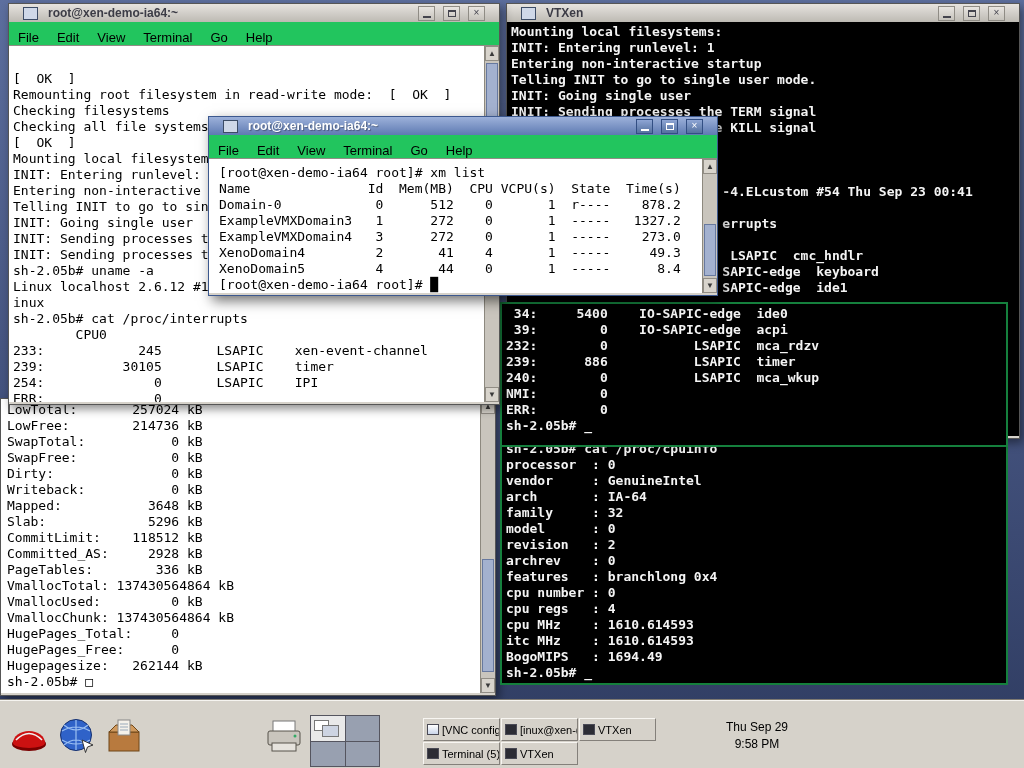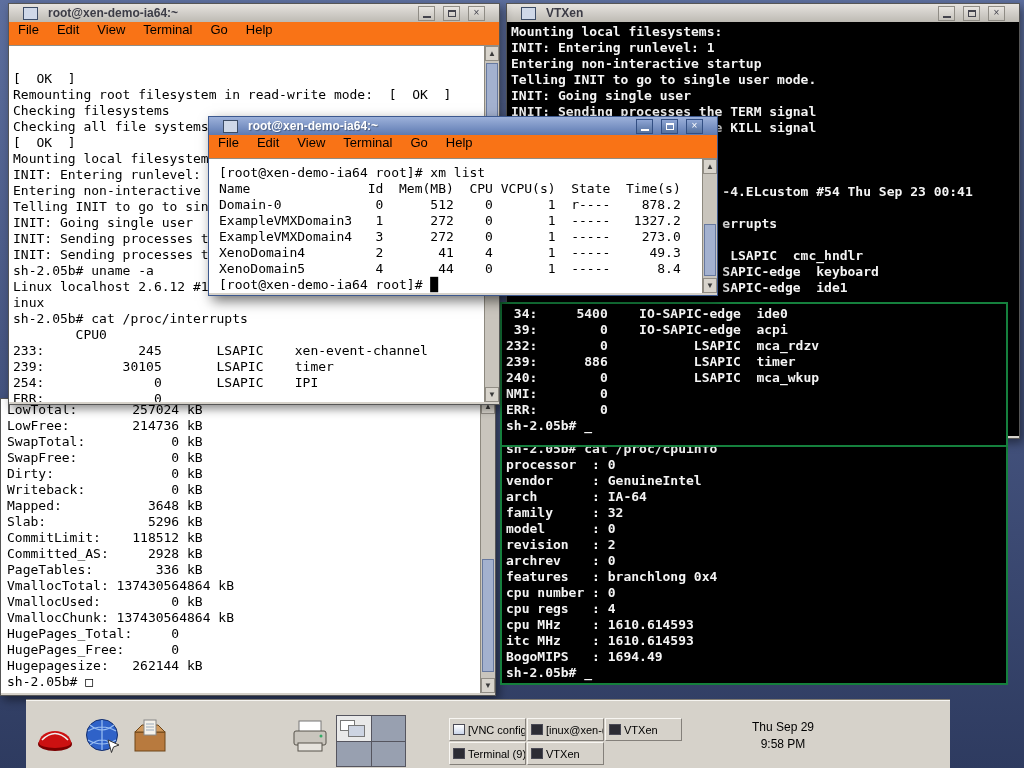--- a/index.html
+++ b/index.html
@@ -14,32 +14,32 @@
   .titlebar.unfocused{background:linear-gradient(180deg,#e6e3df,#bdbab3);}
   .title-text{flex:1;font-size:12px;font-weight:bold;white-space:nowrap;overflow:hidden;padding-left:2px;}
   .focused .title-text{color:#fff;text-shadow:1px 1px 1px rgba(0,0,0,.35);}
   .unfocused .title-text{color:#3c3c46;}
   .tb-btn{width:17px;height:15px;display:flex;align-items:center;justify-content:center;font-size:10px;line-height:1;box-sizing:border-box;}
   .focused .tb-btn{background:linear-gradient(180deg,#8ea5d4,#54719f);border:1px solid #324e83;color:#fff;}
   .unfocused .tb-btn{background:linear-gradient(180deg,#e8e5e1,#c6c3bc);border:1px solid #8f8c85;color:#44444e;}
   .g-min{width:8px;height:2px;background:currentColor;margin-top:7px;}
   .g-max{width:8px;height:7px;border:1px solid currentColor;border-top-width:2px;box-sizing:border-box;}
   .win-ico{width:13px;height:11px;background:#cfd8e8;border:1px solid #3c4c66;flex:none;}
-  .menubar{height:24px;background:#f97316;border-bottom:1px solid #918d85;display:flex;align-items:flex-start;font-size:13px;color:#000;box-sizing:border-box;}
+  .menubar{height:24px;background:#22c55e;border-bottom:1px solid #918d85;display:flex;align-items:flex-end;font-size:13px;color:#000;box-sizing:border-box;}
   .menu-item{padding:0 9px;}
   .mono{font-family:"DejaVu Sans Mono","Liberation Mono",monospace;white-space:pre;}
   .term-body{position:relative;background:#fff;overflow:hidden;}
   .tw{font-size:13px;line-height:16px;color:#000;}
   .tb{font-size:13px;line-height:16px;color:#f4f4f4;font-weight:bold;}
   .vscroll{position:absolute;top:0;right:0;bottom:0;width:15px;background:#c9c5bd;border-left:1px solid #8d897f;display:flex;flex-direction:column;box-sizing:border-box;}
   .sb-btn{height:15px;background:#d8d4cc;border:1px solid #918d85;font-size:8px;color:#3a3a3a;display:flex;align-items:center;justify-content:center;box-sizing:border-box;flex:none;}
   .sb-track{flex:1;position:relative;}
   .sb-thumb{position:absolute;left:1px;right:1px;background:#a3b1cf;border:1px solid #67799f;}
   .xterm{background:#000;border:2px solid #15803d;box-sizing:border-box;overflow:hidden;margin-top:10px;}
-  .taskbar{position:absolute;left:0;top:700px;width:924px;height:68px;background:#d6d2ca;border-top:1px solid #f6f4f0;box-shadow:0 -1px 0 #7e7a72;margin-left:26px;}
+  .taskbar{position:absolute;left:0;top:700px;width:1024px;height:68px;background:#d6d2ca;border-top:1px solid #f6f4f0;box-shadow:0 -1px 0 #7e7a72;}
   .launcher{position:absolute;}
   .pager{position:absolute;left:310px;top:14px;width:68px;height:50px;border:1px solid #55555f;display:grid;grid-template-columns:1fr 1fr;grid-template-rows:1fr 1fr;background:#55555f;gap:1px;}
   .pager-cell{background:#98a0b0;}
   .pager-cell.active{background:#e9e9e9;position:relative;}
   .pager-cell.active::before{content:"";position:absolute;left:3px;top:4px;width:13px;height:9px;background:#fff;border:1px solid #777;}
   .pager-cell.active::after{content:"";position:absolute;left:11px;top:9px;width:15px;height:10px;background:#cdd4e2;border:1px solid #777;}
   .task-btn{position:absolute;width:77px;height:23px;background:#d6d2ca;border:1px solid;border-color:#f8f6f2 #84807a #84807a #f8f6f2;display:flex;align-items:center;gap:3px;padding:0 3px;font-size:11px;color:#000;overflow:hidden;white-space:nowrap;box-sizing:border-box;}
   .task-ico{width:12px;height:11px;flex:none;border:1px solid #4a4a55;background:linear-gradient(#ffffff,#cbd6ea);box-sizing:border-box;}
   .task-ico.term{background:#2c2c34;}
   .clock{position:absolute;left:702px;top:0;width:110px;height:68px;display:flex;flex-direction:column;align-items:center;justify-content:center;font-size:12px;color:#000000;gap:3px;}
@@ -281,21 +281,21 @@
   <div class="task-btn" style="left:501px;top:17px;">
     <span class="task-ico term"></span>
     <span>[inux@xen-(</span>
   </div>
   <div class="task-btn" style="left:579px;top:17px;">
     <span class="task-ico term"></span>
     <span>VTXen</span>
   </div>
   <div class="task-btn" style="left:423px;top:41px;">
     <span class="task-ico term"></span>
-    <span>Terminal (9)</span>
+    <span>Terminal (5)</span>
   </div>
   <div class="task-btn" style="left:501px;top:41px;">
     <span class="task-ico term"></span>
     <span>VTXen</span>
   </div>
 
   <div class="clock">
     <span>Thu Sep 29</span>
     <span>9:58 PM</span>
   </div>

